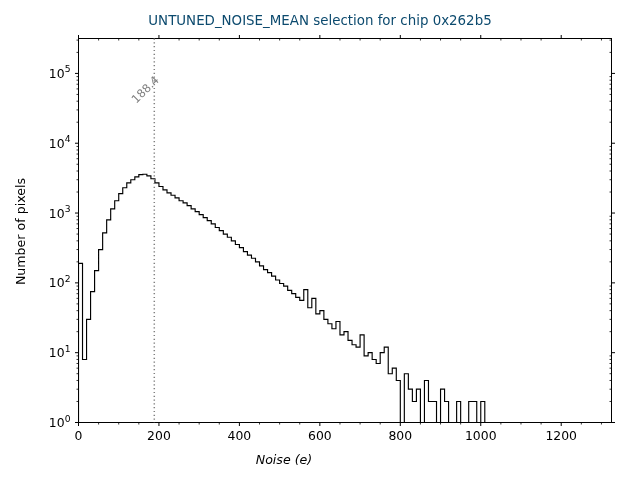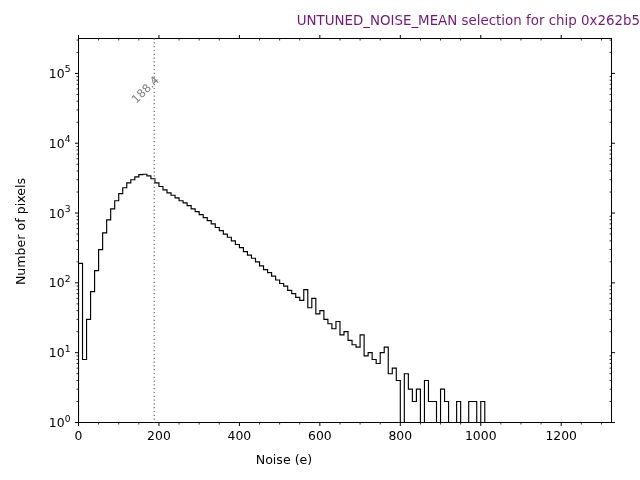--- a/index.html
+++ b/index.html
@@ -17,40 +17,41 @@
     position: relative;
     width: 640px;
     height: 480px;
     background: #ffffff;
   }
   #chart-title {
     position: absolute;
     left: 0;
     top: 13px;
     width: 640px;
-    text-align: right;
+    text-align: center;
     font-size: 13.4px;
-    color: #701a75;
+    color: #0c4a6e;
     letter-spacing: 0px;
   }
   #plot-svg {
     position: absolute;
     left: 0;
     top: 0;
   }
   .axis-label {
     position: absolute;
     font-size: 12.6px;
     color: #000000;
   }
   #xlabel {
     left: 0;
     top: 452px;
     width: 568px;
     text-align: center;
+    font-style: italic;
   }
   #ylabel {
     left: -80px;
     top: 224px;
     width: 200px;
     text-align: center;
     transform: rotate(-90deg);
     transform-origin: center center;
   }
   .tick-text {

